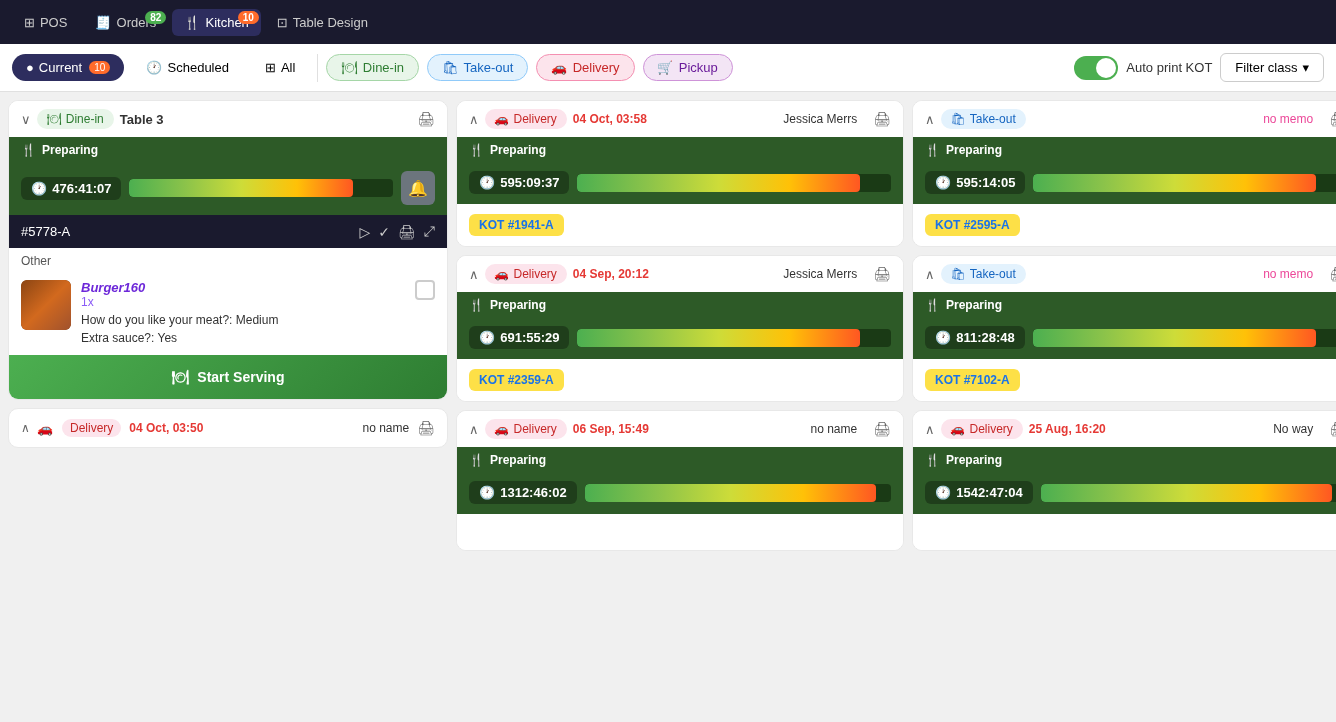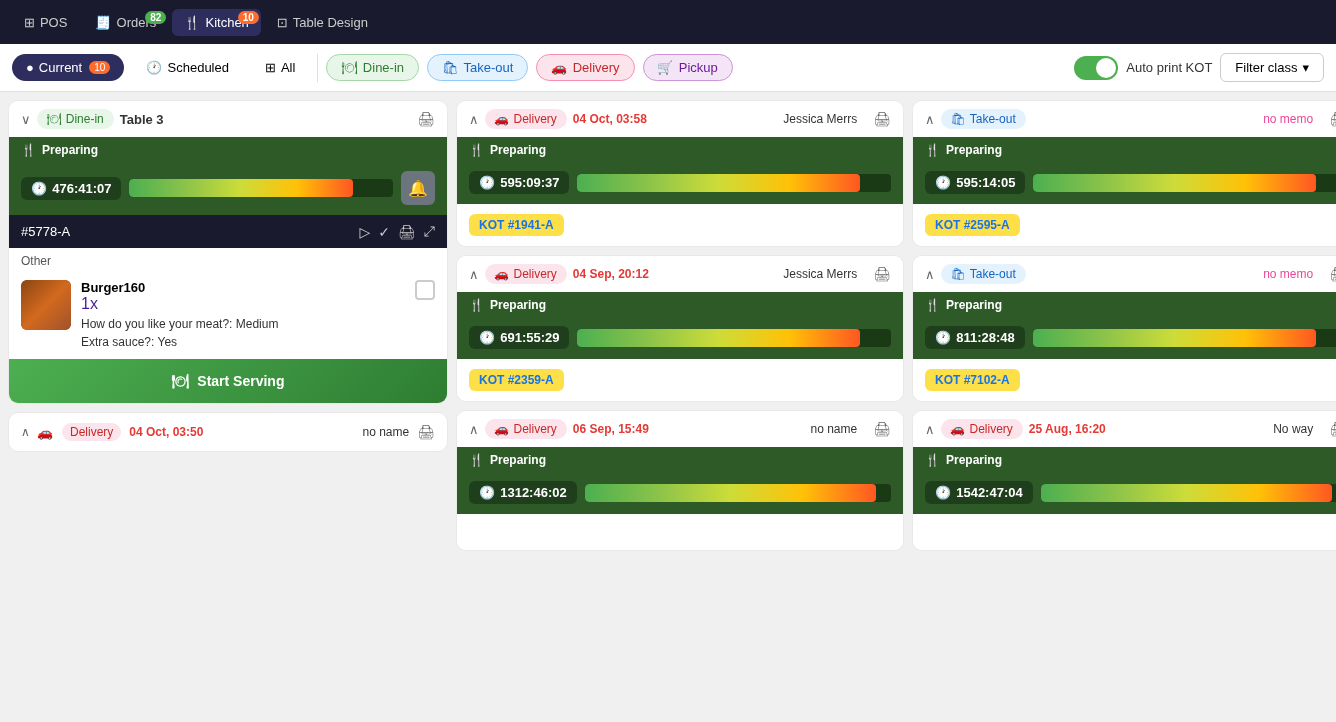--- a/index.html
+++ b/index.html
@@ -73,22 +73,22 @@
 
     
     .order-header { background: #1a1a2e; color: #fff; padding: 8px 12px; display: flex; align-items: center; gap: 8px; }
     .order-actions { margin-left: auto; display: flex; gap: 8px; }
     .order-actions button { background: transparent; border: none; color: #ccc; cursor: pointer; font-size: 14px; }
     .order-type-section { padding: 6px 12px 4px; color: #555; font-size: 12px; }
     .item-row { display: flex; align-items: flex-start; gap: 10px; padding: 8px 12px; }
     .item-img { width: 50px; height: 50px; background: #8B4513; border-radius: 6px; overflow: hidden; display: flex; align-items: center; justify-content: center; }
     .item-img-inner { width: 50px; height: 50px; background: linear-gradient(135deg, #8B4513, #D2691E, #A0522D); border-radius: 6px; }
     .item-details { flex: 1; }
-    .item-name { color: #000000; font-weight: 700; font-size: 13px; }
-    .item-qty { color: #4c1d95; font-size: 16px; }
+    .item-name { color: #6d28d9; font-weight: 700; font-size: 13px; font-style: italic; }
+    .item-qty { color: #8b5cf6; font-size: 12px; }
     .item-note { color: #333; font-size: 12px; line-height: 1.5; margin-top: 2px; }
     .item-checkbox { width: 20px; height: 20px; border: 2px solid #ccc; border-radius: 4px; cursor: pointer; }
 
     
     .start-serving-btn { background: linear-gradient(135deg, #4CAF50, #2e7d32); color: #fff; border: none; width: 100%; padding: 14px; cursor: pointer; font-size: 14px; font-weight: 600; display: flex; align-items: center; justify-content: center; gap: 8px; }
 
     
     .delivery-collapsed { background: #fff; border-radius: 10px; border: 1px solid #e8e8e8; padding: 10px 12px; display: flex; align-items: center; gap: 8px; }
     .chevron-icon { font-size: 12px; color: #666; cursor: pointer; }
 

